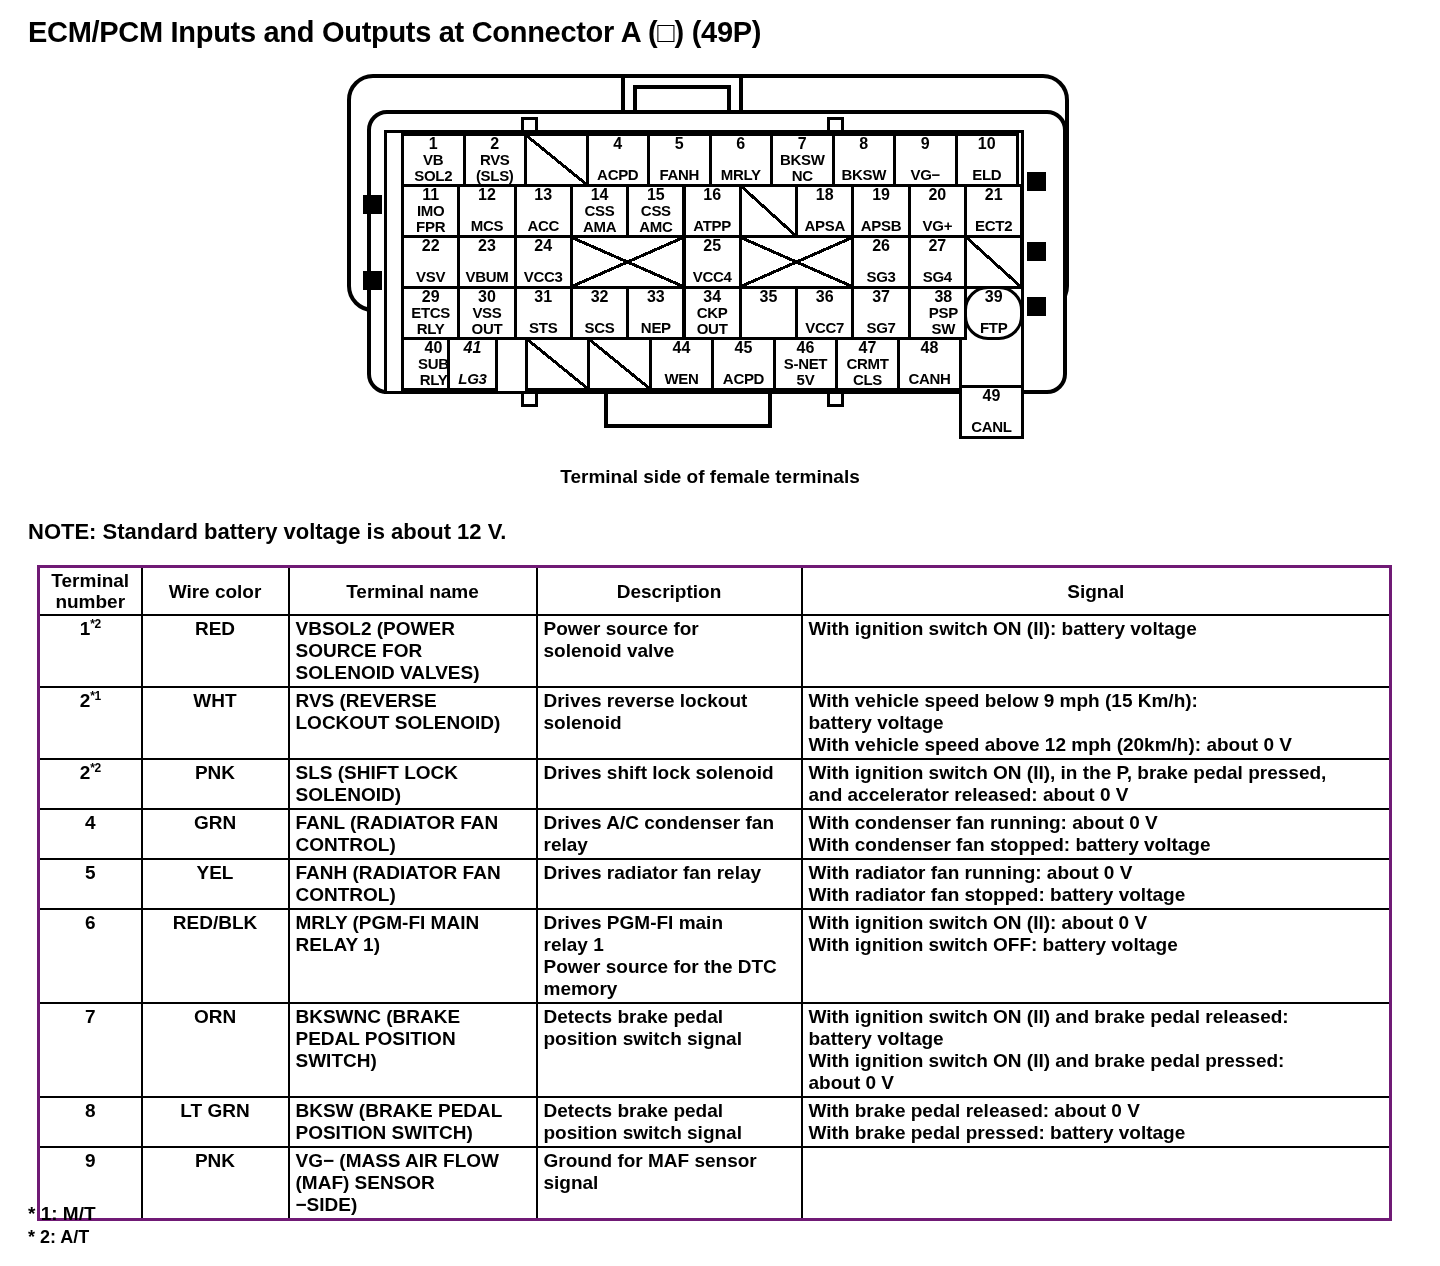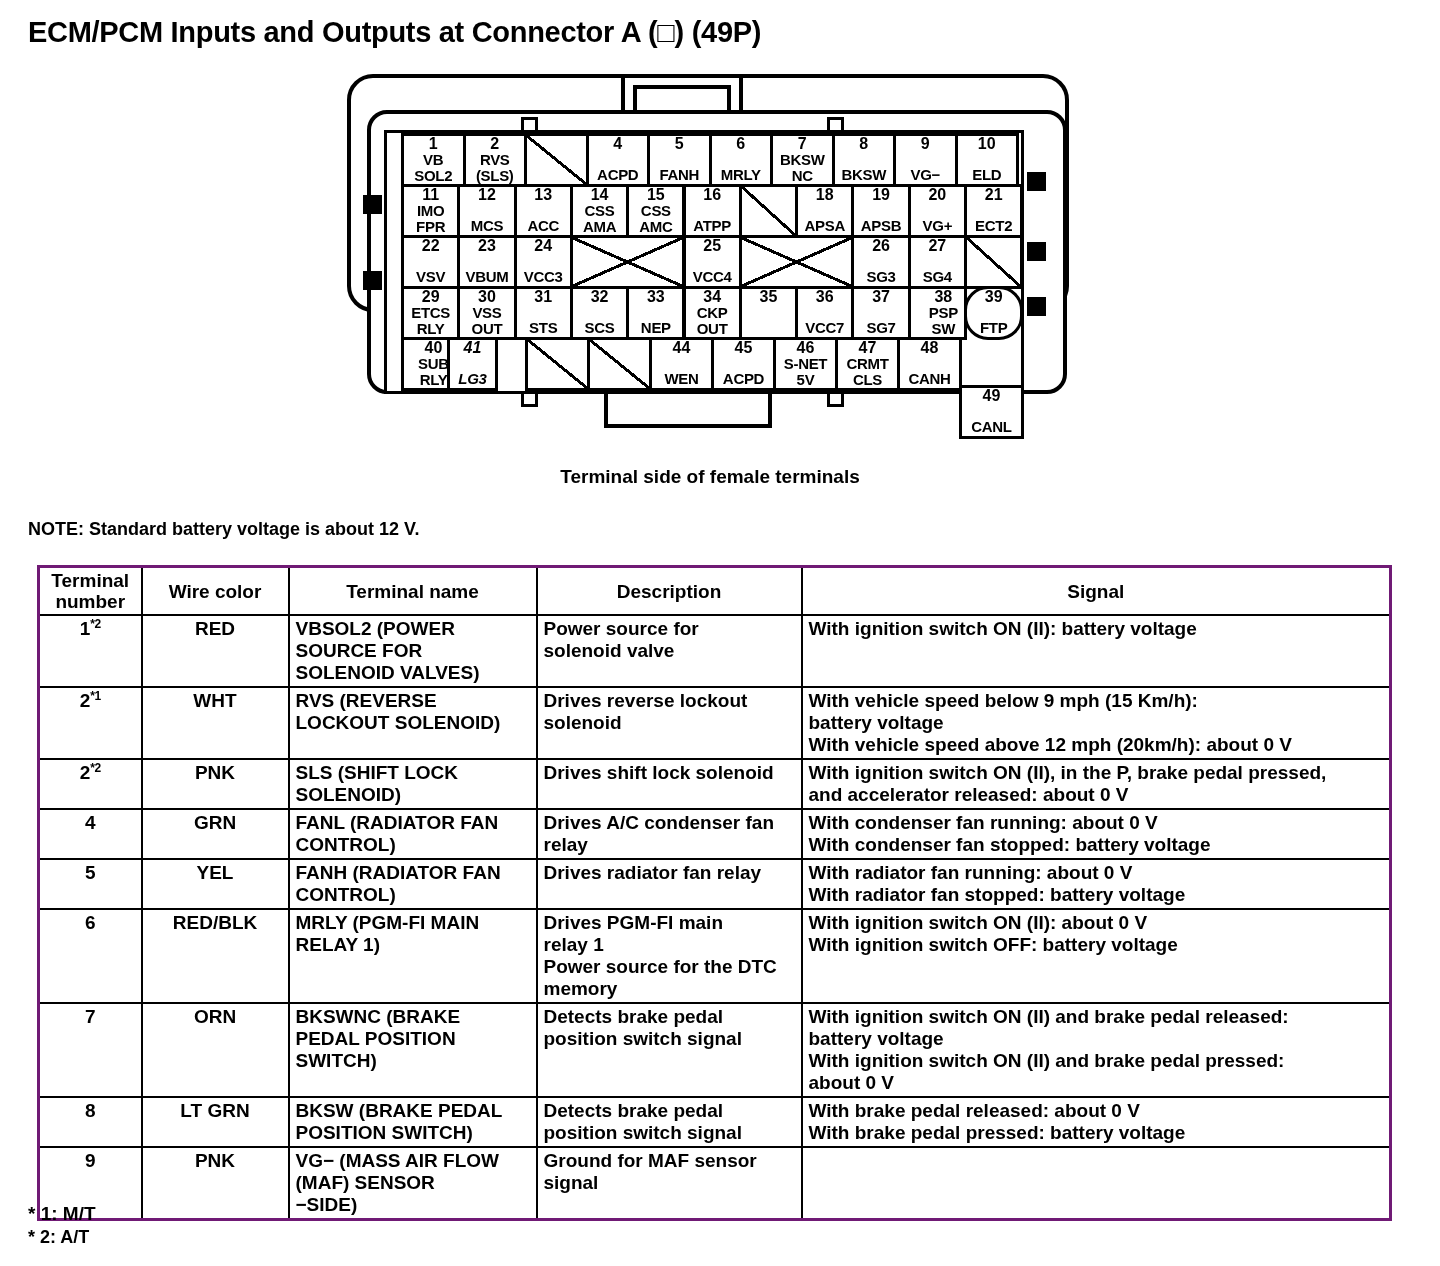--- a/index.html
+++ b/index.html
@@ -53,21 +53,21 @@
         transparent calc(50% - 1.5px), #000 calc(50% - 1.5px), #000 calc(50% + 1.5px), transparent calc(50% + 1.5px));
   }
   .latch{position:absolute;width:19px;height:19px;background:#000;}
   .notch{position:absolute;width:17px;height:16px;border:3px solid #000;background:#fff;box-sizing:border-box;}
   .bottom-tab{
     position:absolute;left:604px;top:392px;width:168px;height:36px;box-sizing:border-box;
     border-left:4px solid #000;border-right:4px solid #000;border-bottom:4px solid #000;
   }
   
   #diagram-caption{position:absolute;left:350px;top:466px;width:720px;text-align:center;font-size:19px;margin:0;}
-  #note-text{position:absolute;left:28px;top:519px;font-size:18px;margin:0;}
+  #note-text{position:absolute;left:28px;top:519px;font-size:22px;margin:0;}
   #footnote-1{position:absolute;left:28px;top:1203px;font-size:19px;margin:0;}
   #footnote-2{position:absolute;left:28px;top:1227px;font-size:18px;margin:0;}
   
   #spec-table{
     position:absolute;left:37px;top:565px;width:1352px;
     border-collapse:collapse;border:3px solid #701a75;table-layout:fixed;
     font-size:19px;line-height:22px;
   }
   #spec-table th, #spec-table td{border:2px solid #000;box-sizing:border-box;}
   #spec-table th{

